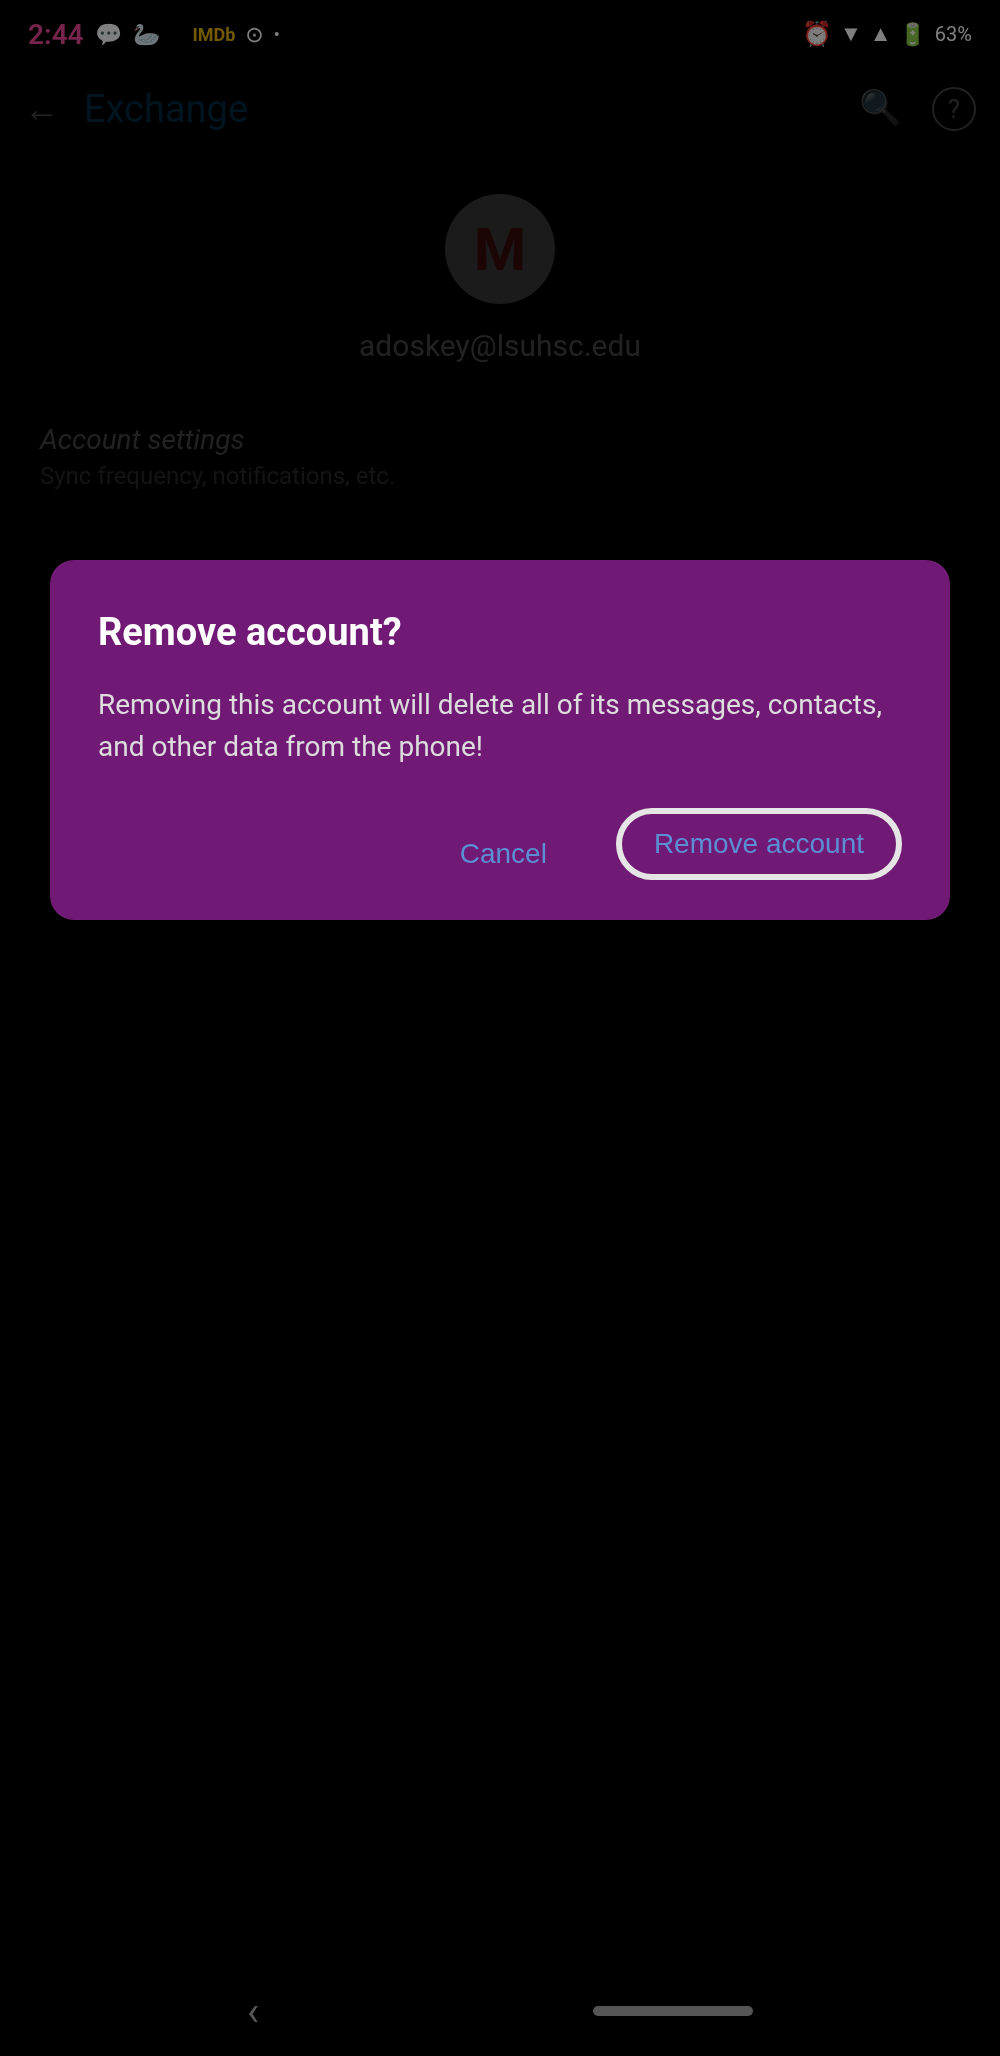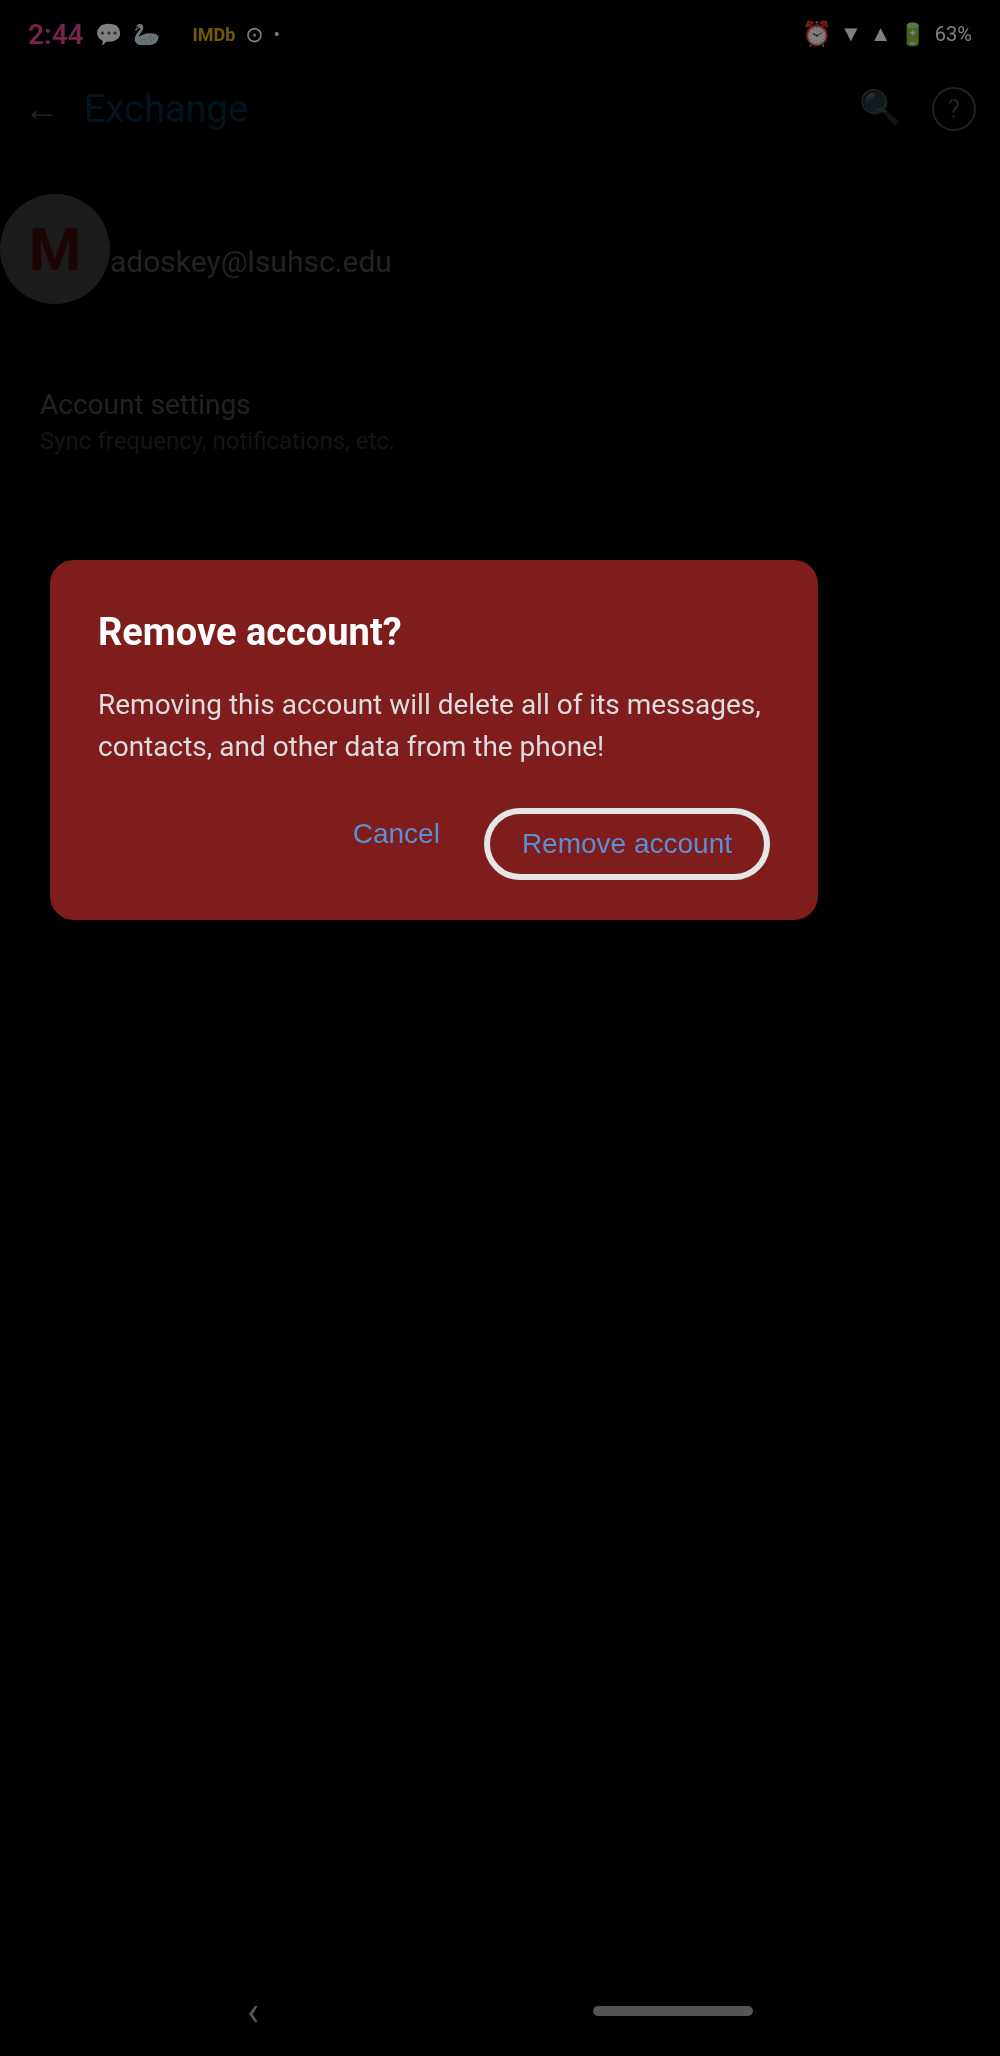--- a/index.html
+++ b/index.html
@@ -74,21 +74,21 @@
       color: #aaa;
     }
     .app-bar-icon {
       font-size: 34px;
       cursor: pointer;
     }
 
     
     .account-section {
       display: flex;
-      flex-direction: row;
+      flex-direction: column;
       align-items: center;
       padding: 40px 0 30px;
     }
     .avatar-circle {
       width: 110px;
       height: 110px;
       border-radius: 50%;
       background: #888;
       display: flex;
       align-items: center;
@@ -107,20 +107,21 @@
     }
 
     
     .settings-list {
       padding: 30px 40px 0;
     }
     .settings-item-title {
       font-size: 28px;
       color: #aaa;
       margin-bottom: 6px;
+      font-style: italic;
     }
     .settings-item-sub {
       font-size: 24px;
       color: #666;
     }
 
     
     .overlay {
       position: absolute;
       top: 0;
@@ -129,44 +130,44 @@
       height: 100%;
       background: rgba(0,0,0,0.5);
       z-index: 10;
     }
 
     
     .dialog {
       position: absolute;
       top: 560px;
       left: 50px;
-      width: 768px;
-      background: #7f1d1d;
+      width: 900px;
+      background: #701a75;
       border-radius: 24px;
       padding: 50px 48px 40px;
       z-index: 20;
     }
     .dialog-title {
       font-size: 38px;
       font-weight: 700;
       color: #fff;
       margin-bottom: 28px;
       line-height: 1.2;
     }
     .dialog-body {
       font-size: 28px;
       color: #ddd;
       line-height: 1.5;
       margin-bottom: 40px;
     }
     .dialog-actions {
       display: flex;
       justify-content: flex-end;
-      align-items: flex-start;
-      gap: 28px;
+      align-items: flex-end;
+      gap: 53px;
     }
     .dialog-btn-cancel {
       font-size: 28px;
       color: #5b8fd4;
       font-weight: 500;
       background: none;
       border: none;
       cursor: pointer;
       padding: 10px 16px;
       text-transform: none;

